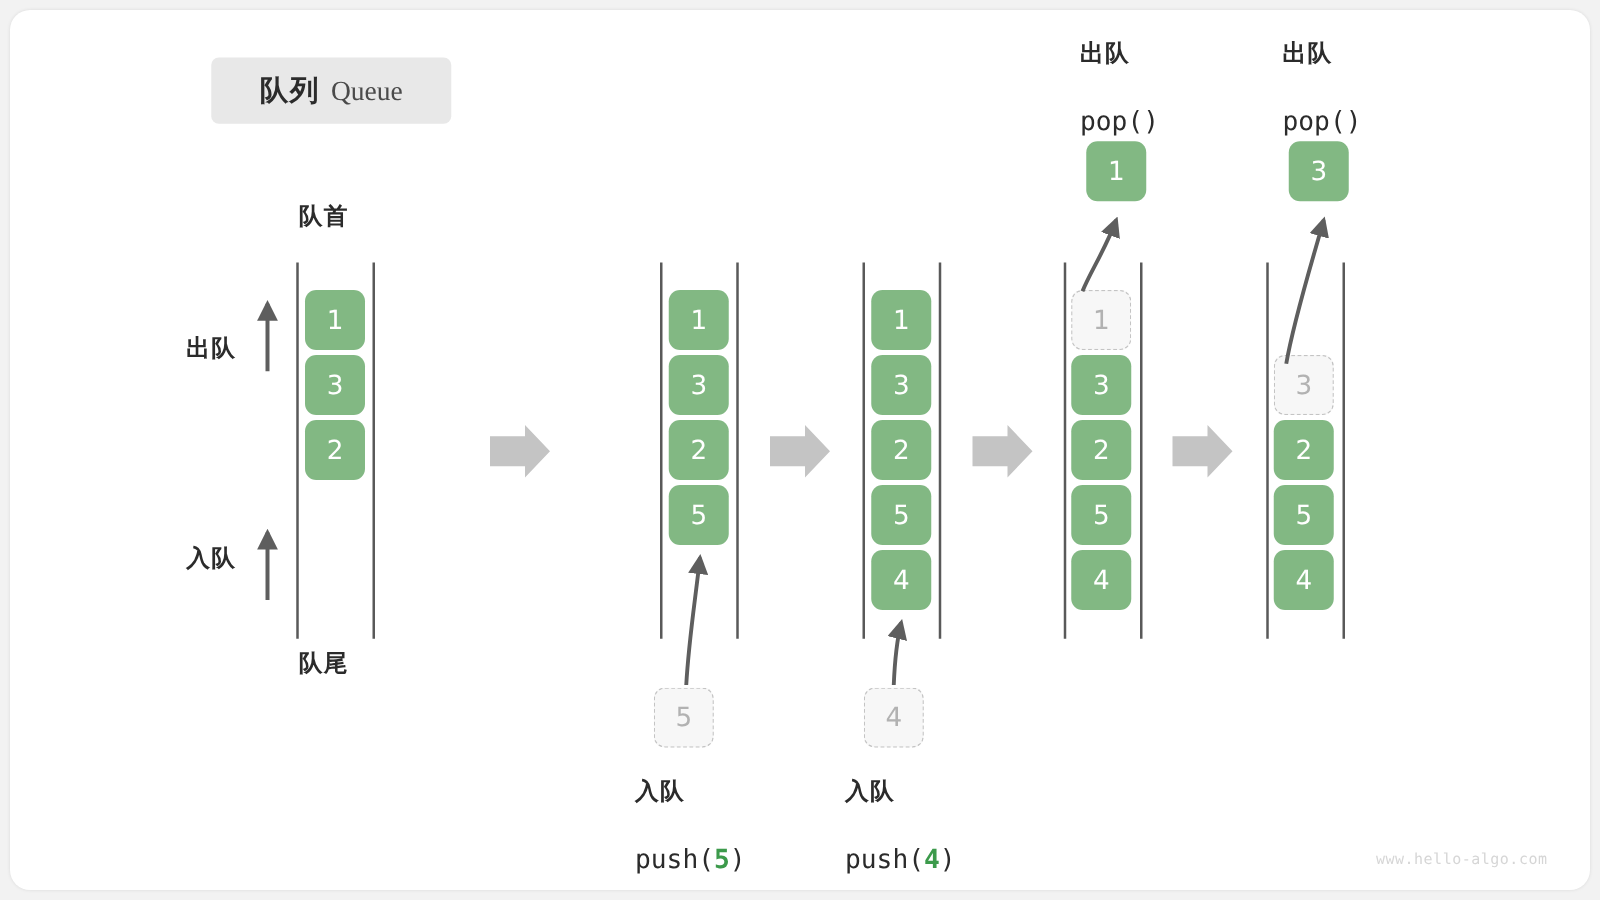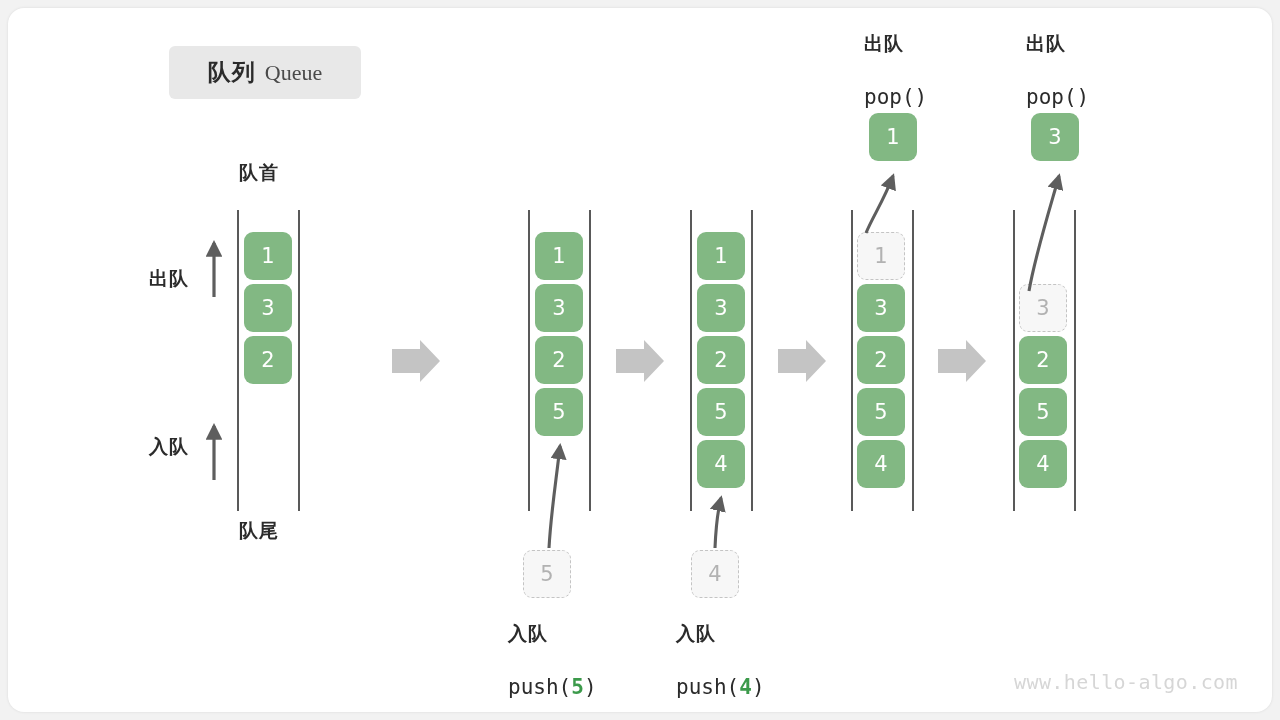--- a/index.html
+++ b/index.html
@@ -125,21 +125,21 @@
     height: 720px;
     pointer-events: none;
   }
 
   
   .watermark {
     position: absolute;
     right: 42px;
     bottom: 26px;
     font-family: "DejaVu Sans Mono", "Liberation Mono", monospace;
-    font-size: 20px;
+    font-size: 12px;
     color: #d6d6d6;
     letter-spacing: 0.4px;
   }
 </style>
 </head>
 <body>
 
 <div id="canvas">
   <div class="card"></div>
 

